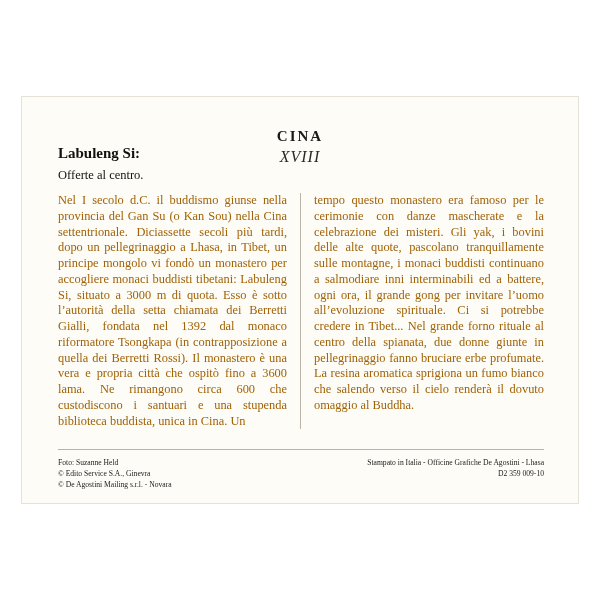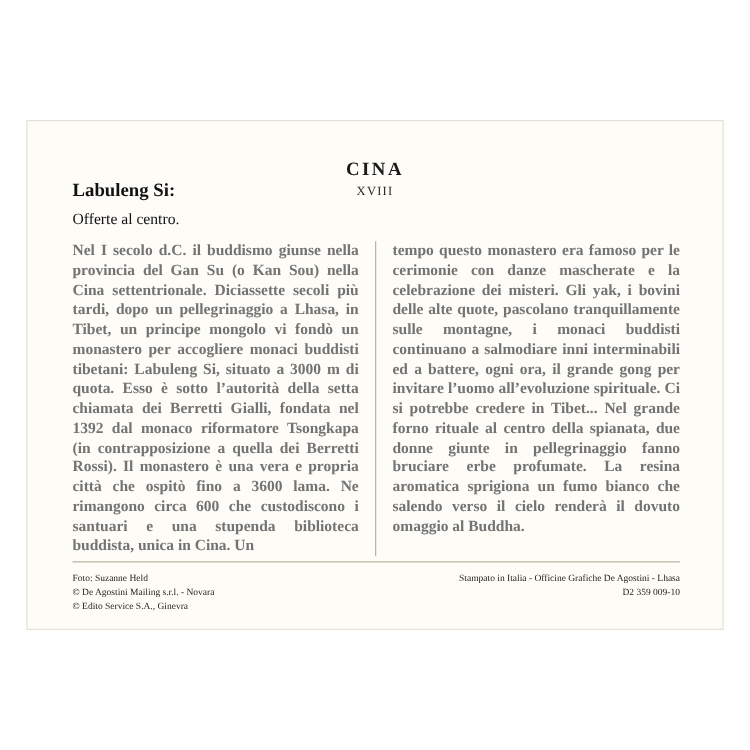--- a/index.html
+++ b/index.html
@@ -44,24 +44,25 @@
   }
   .title {
     font-family: "Liberation Serif", serif;
     font-size: 15px;
     font-weight: bold;
     letter-spacing: 2px;
     color: #1a1a1a;
     line-height: 1.05;
   }
   .subtitle {
-    font-size: 10px;
+    font-size: 16px;
     letter-spacing: 1px;
     color: #2a2a2a;
     margin-top: 3px;
+    font-style: italic;
   }
   .lead {
     position: absolute;
     left: 36px;
     top: 48px;
     width: 215px;
   }
   .lead-name {
     font-size: 15px;
     font-weight: bold;
@@ -78,25 +79,24 @@
     right: 34px;
     top: 96px;
     display: flex;
     gap: 0;
   }
   .col {
     width: 50%;
     box-sizing: border-box;
     font-size: 12.4px;
     line-height: 1.27;
-    color: #737373;
+    color: #a16207;
     text-align: justify;
     text-justify: inter-word;
     hyphens: manual;
-    font-weight: bold;
   }
   .col.left {
     padding-right: 13px;
     border-right: 1px solid #b9b4a6;
   }
   .col.right {
     padding-left: 13px;
   }
   .col p {
     margin: 0;
@@ -153,22 +153,22 @@
 Gli yak, i bovini delle alte quote, pascolano tranquillamente sulle montagne, i monaci buddisti continuano a salmodiare inni interminabili ed a battere, ogni ora, il grande gong per invitare l’uomo all’evoluzione spirituale. Ci si potrebbe credere in Tibet...
 Nel grande forno rituale al centro della spianata, due donne giunte in pellegrinaggio fanno bruciare erbe profumate. La resina aromatica sprigiona un fumo bianco che salendo verso il cielo renderà il dovuto omaggio al Buddha.</p>
         </div>
       </div>
 
       <div class="divider"></div>
 
       <div class="footer">
         <div class="fl">
           <div>Foto: Suzanne Held</div>
+          <div>© Edito Service S.A., Ginevra</div>
           <div>© De Agostini Mailing s.r.l. - Novara</div>
-          <div>© Edito Service S.A., Ginevra</div>
         </div>
         <div class="fr">
           <div>Stampato in Italia - Officine Grafiche De Agostini - Lhasa</div>
           <div>D2 359 009-10</div>
         </div>
       </div>
 
     </div>
   </div>
 </div>

